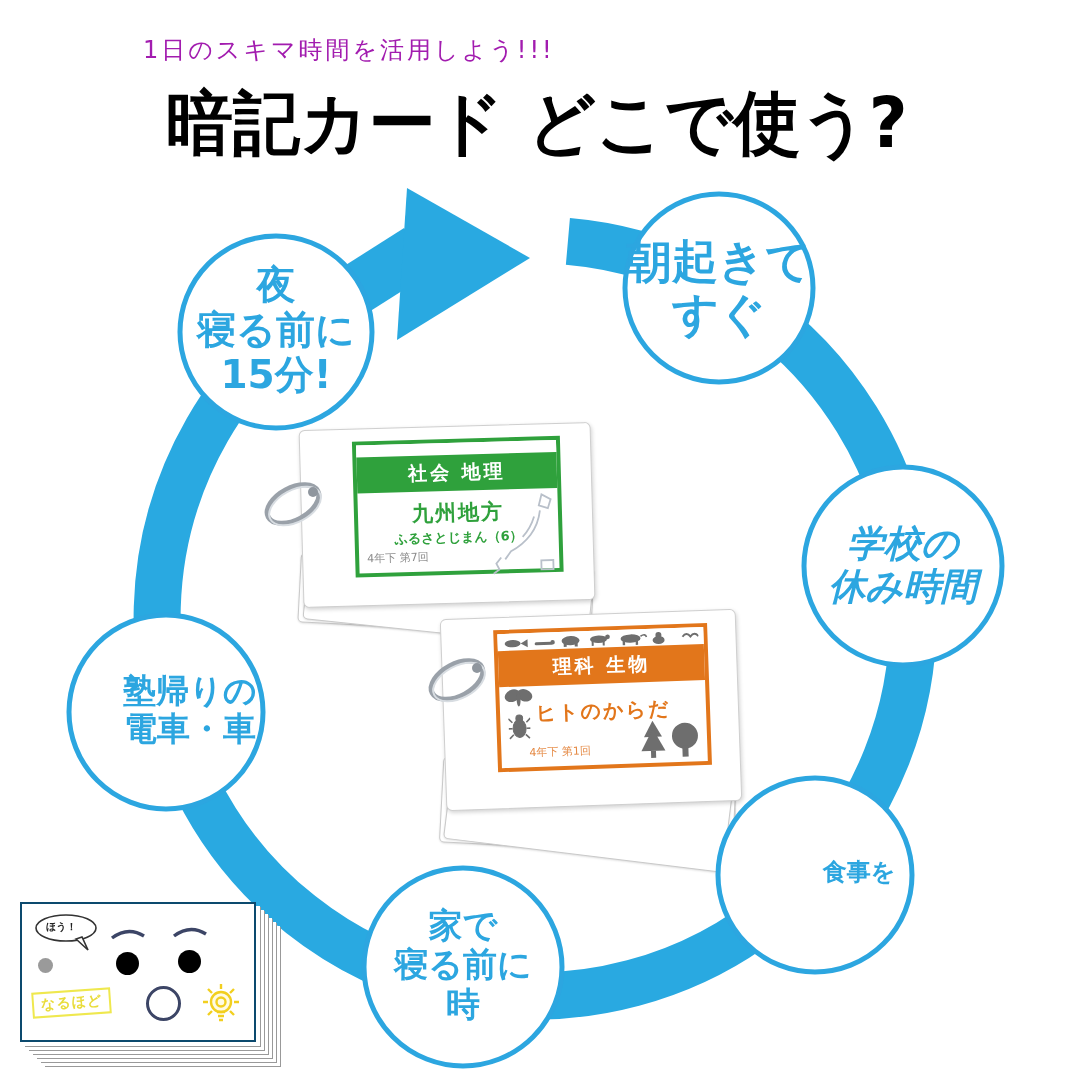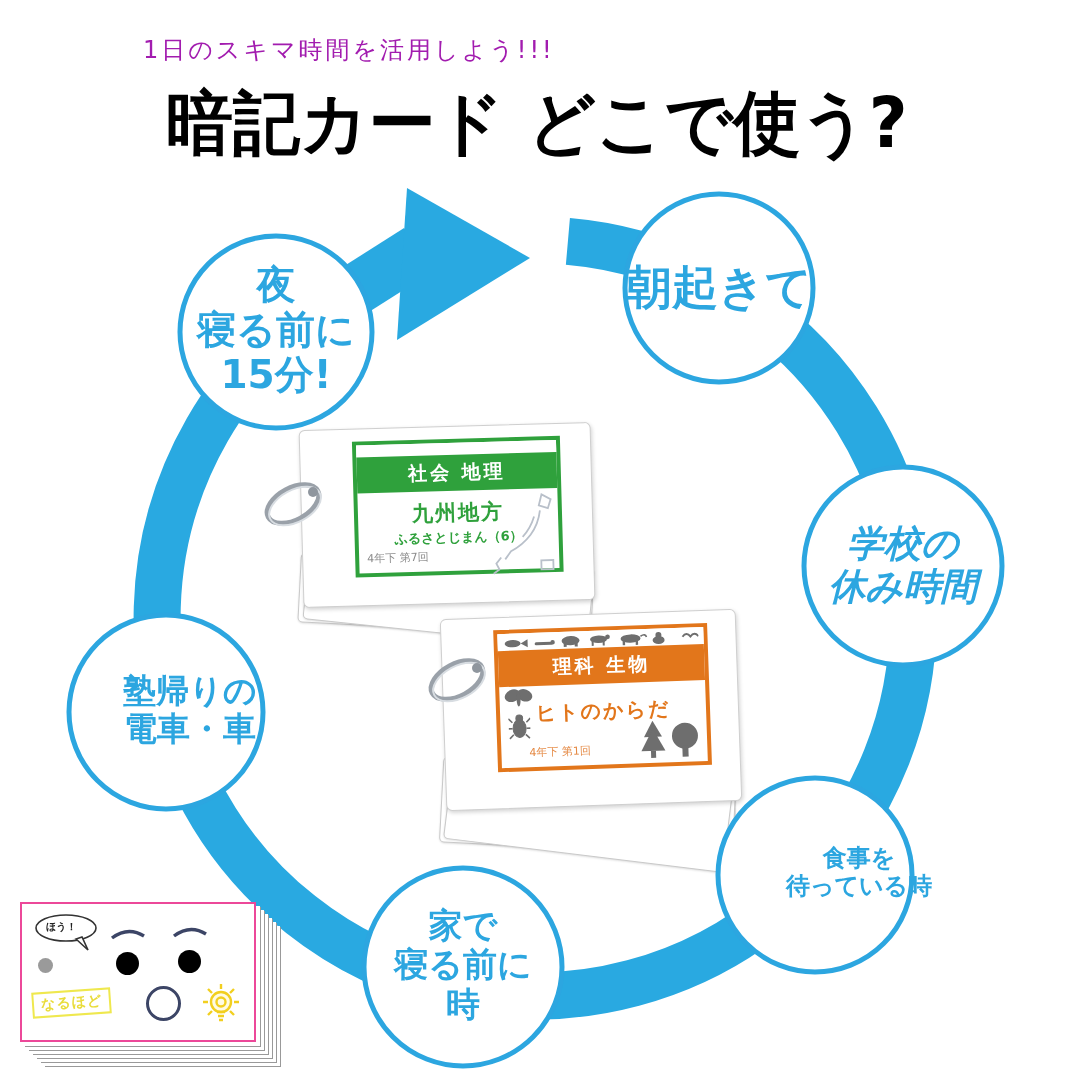--- a/index.html
+++ b/index.html
@@ -50,21 +50,21 @@
   .csub{position:absolute;left:0;right:0;top:38px;text-align:center;
         font-size:13px;color:#2FA13C;font-weight:600;}
   .edition{position:absolute;font-size:11px;}
   .ed-green {left:8px;bottom:7px;color:#8a8a8a;}
   .ed-orange{left:28px;bottom:7px;color:#e58a45;}
   .svg-abs{position:absolute;}
 
   
   .g-face{left:18px;top:898px;width:270px;height:170px;z-index:2;position:absolute;}
   .face-card{position:absolute;left:2px;top:4px;width:232px;height:136px;background:#fff;
-      border:2px solid #ec4899;
+      border:2px solid #0c4a6e;
       box-shadow:4px 4px 0 #fff,5px 5px 0 #999,8px 8px 0 #fff,9px 9px 0 #999,
                  12px 12px 0 #fff,13px 13px 0 #999,16px 16px 0 #fff,17px 17px 0 #999,
                  20px 20px 0 #fff,21px 21px 0 #999,24px 24px 0 #fff,25px 25px 0 #999;}
   .speech-text{position:absolute;left:24px;top:16px;font-size:10px;color:#222;font-weight:600;z-index:2;}
   .gray-dot{position:absolute;left:16px;top:54px;width:15px;height:15px;border-radius:50%;background:#9a9a9a;}
   .stamp{position:absolute;left:10px;top:86px;border:2px solid #efe84e;color:#e9dc3a;
          font-size:14px;font-weight:bold;padding:2px 7px;transform:rotate(-4deg);letter-spacing:1px;}
   .eye{position:absolute;width:23px;height:23px;border-radius:50%;background:#000;}
   .eye1{left:94px;top:48px;} .eye2{left:156px;top:46px;}
   .mouth{position:absolute;left:124px;top:82px;width:29px;height:29px;border-radius:50%;
@@ -217,28 +217,28 @@
     </g>
   </svg>
 
   <div class="btext bt-night">
     <div>夜</div>
     <div>寝る前に</div>
     <div>15分!</div>
   </div>
   <div class="btext bt-morning">
     <div>朝起きて</div>
+    <div>すぐ</div>
   </div>
   <div class="btext bt-school">
     <div>学校の</div>
     <div>休み時間</div>
   </div>
   <div class="btext bt-meal">
     <div>食事を</div>
-    <div>待っている時</div>
   </div>
   <div class="btext bt-home">
     <div>家で</div>
     <div>寝る前に</div>
     <div>時</div>
   </div>
   <div class="btext bt-cram">
     <div>塾帰りの</div>
     <div>電車・車</div>
   </div>

